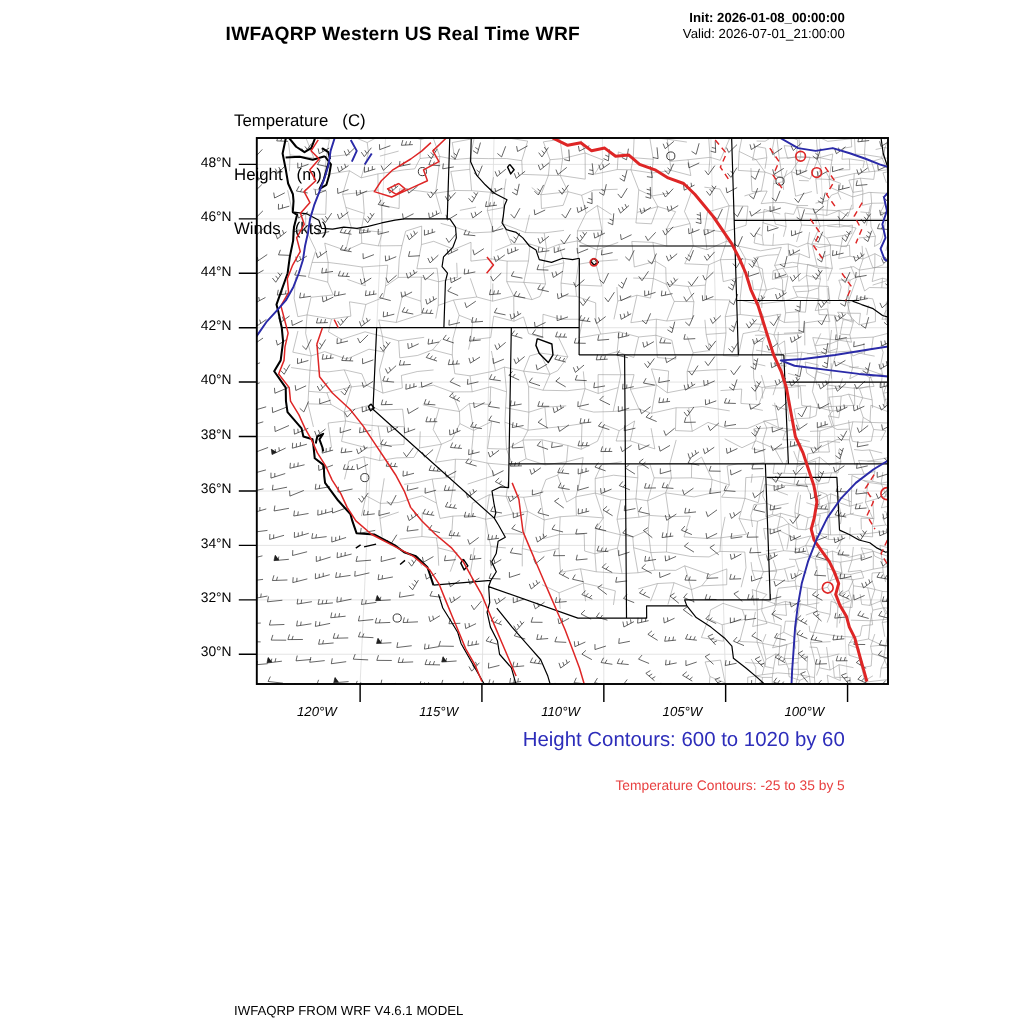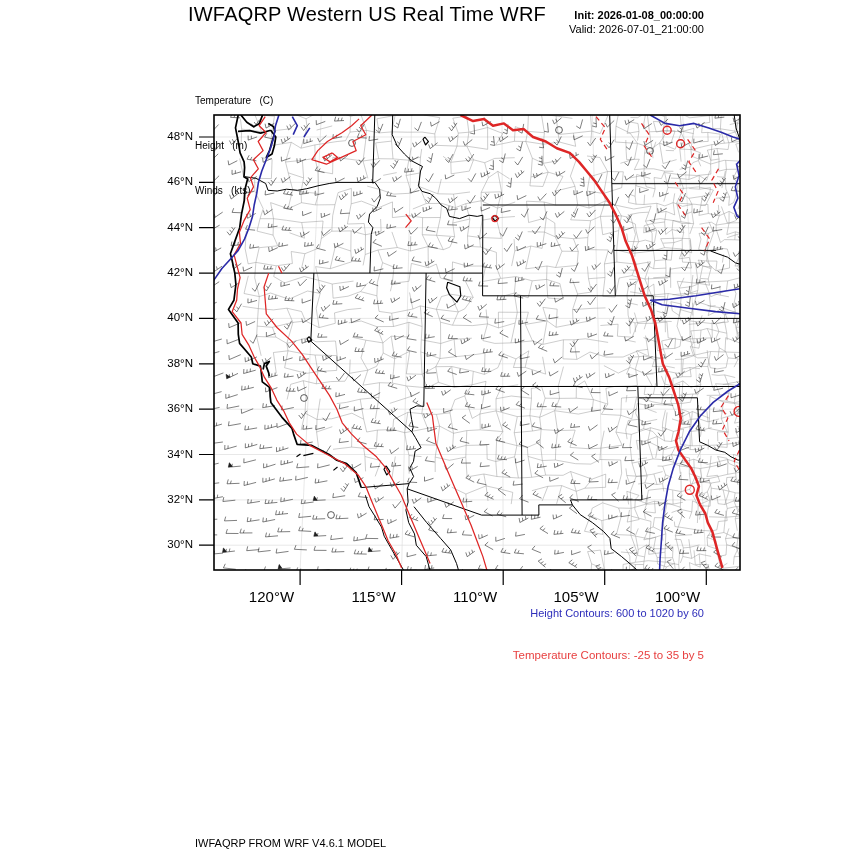--- a/index.html
+++ b/index.html
@@ -1,26 +1,26 @@
 <!DOCTYPE html>
 <html><head>
 <meta charset="utf-8">
 <style>
   html,body{margin:0;padding:0;background:#fff;}
   #page{position:relative;width:850px;height:850px;background:#fff;overflow:hidden;
         font-family:"Liberation Sans","DejaVu Sans",sans-serif;color:#000;}
   .abs{position:absolute;}
-  #title{left:188px;top:3px;font-size:20px;font-weight:normal;letter-spacing:.2px;white-space:pre;}
+  #title{left:188px;top:20px;font-size:16px;font-weight:bold;letter-spacing:.2px;white-space:pre;}
   #stamps{right:146px;top:8px;text-align:right;font-size:11px;line-height:14px;}
   #stamps .init{font-weight:bold;}
-  #varlist{left:195px;top:63px;font-size:10px;line-height:15px;white-space:pre;}
+  #varlist{left:195px;top:63px;font-size:14px;line-height:15px;white-space:pre;}
   #maparea{left:0;top:0;width:850px;height:850px;padding-left:36px;}
   .latlbl{position:absolute;right:693px;width:60px;text-align:right;font-size:11.5px;height:14px;}
-  .lonlbl{position:absolute;width:60px;text-align:right;top:588px;font-size:15px;}
-  #hleg{right:146px;top:607px;font-size:11px;}
+  .lonlbl{position:absolute;width:60px;text-align:center;top:588px;font-size:11px;font-style:italic;}
+  #hleg{right:146px;top:607px;font-size:17px;}
   #tleg{right:146px;top:630px;font-size:11.5px;}
   #footer{left:195px;top:806px;font-size:11px;line-height:15px;white-space:pre;}
 </style>
 </head>
 <body>
 
 <div id="page">
   <div class="abs" id="title">IWFAQRP Western US Real Time WRF</div>
   <div class="abs" id="stamps">
     <div class="init">Init: 2026-01-08_00:00:00</div>

